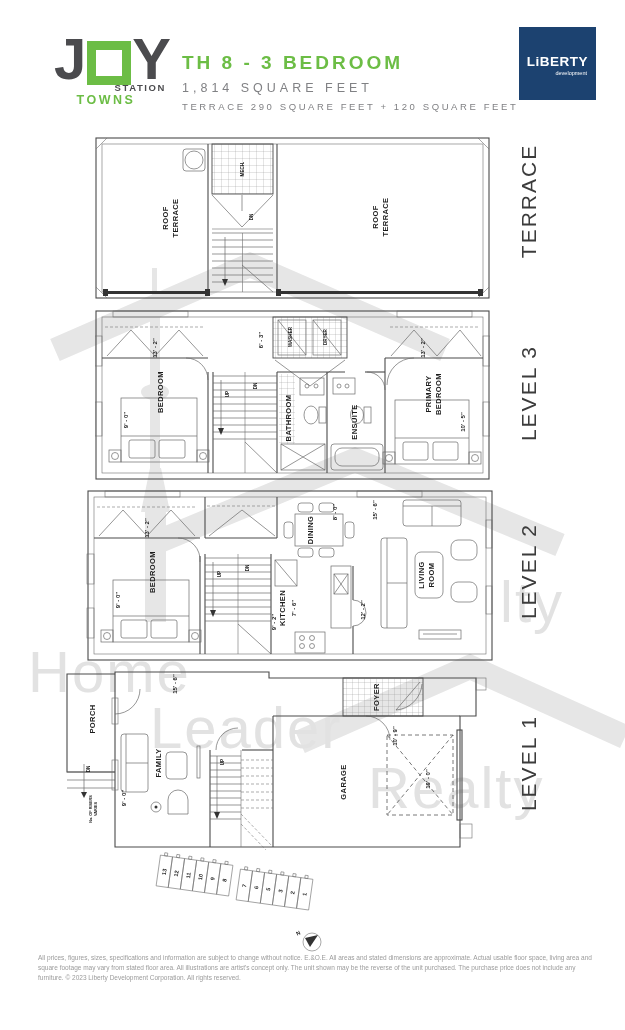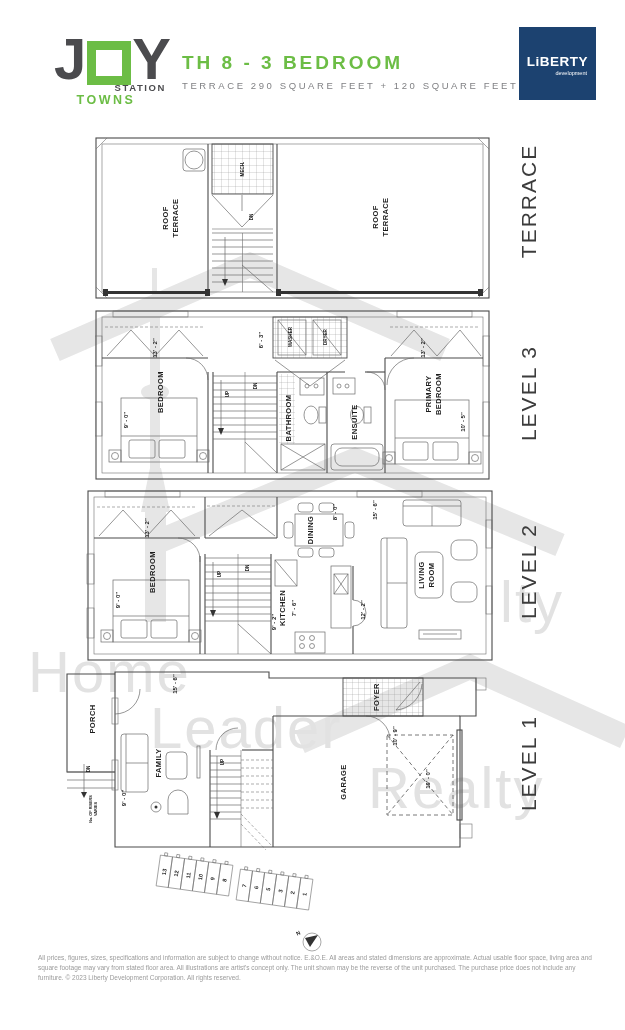--- a/index.html
+++ b/index.html
@@ -72,20 +72,21 @@
       <span class="joy-letter">J</span>
       <span class="joy-o"></span>
       <span class="joy-letter">Y</span>
     </div>
     <div class="joy-station">STATION</div>
     <div class="joy-towns">TOWNS</div>
   </div>
 
   <div id="title-block" class="abs z1">
     <div id="plan-title">TH 8 - 3 BEDROOM</div>
+    <div id="plan-area">1,814 SQUARE FEET</div>
     <div id="plan-terrace-area">TERRACE 290 SQUARE FEET + 120 SQUARE FEET</div>
   </div>
 
   <div id="liberty-logo" class="abs z1">
     <div id="liberty-name">LiBERTY</div>
     <div id="liberty-sub">development</div>
   </div>
 
   <div class="abs z1 side-label" style="left:444px;top:189px;">TERRACE</div>
   <div class="abs z1 side-label" style="left:444px;top:381px;">LEVEL 3</div>

